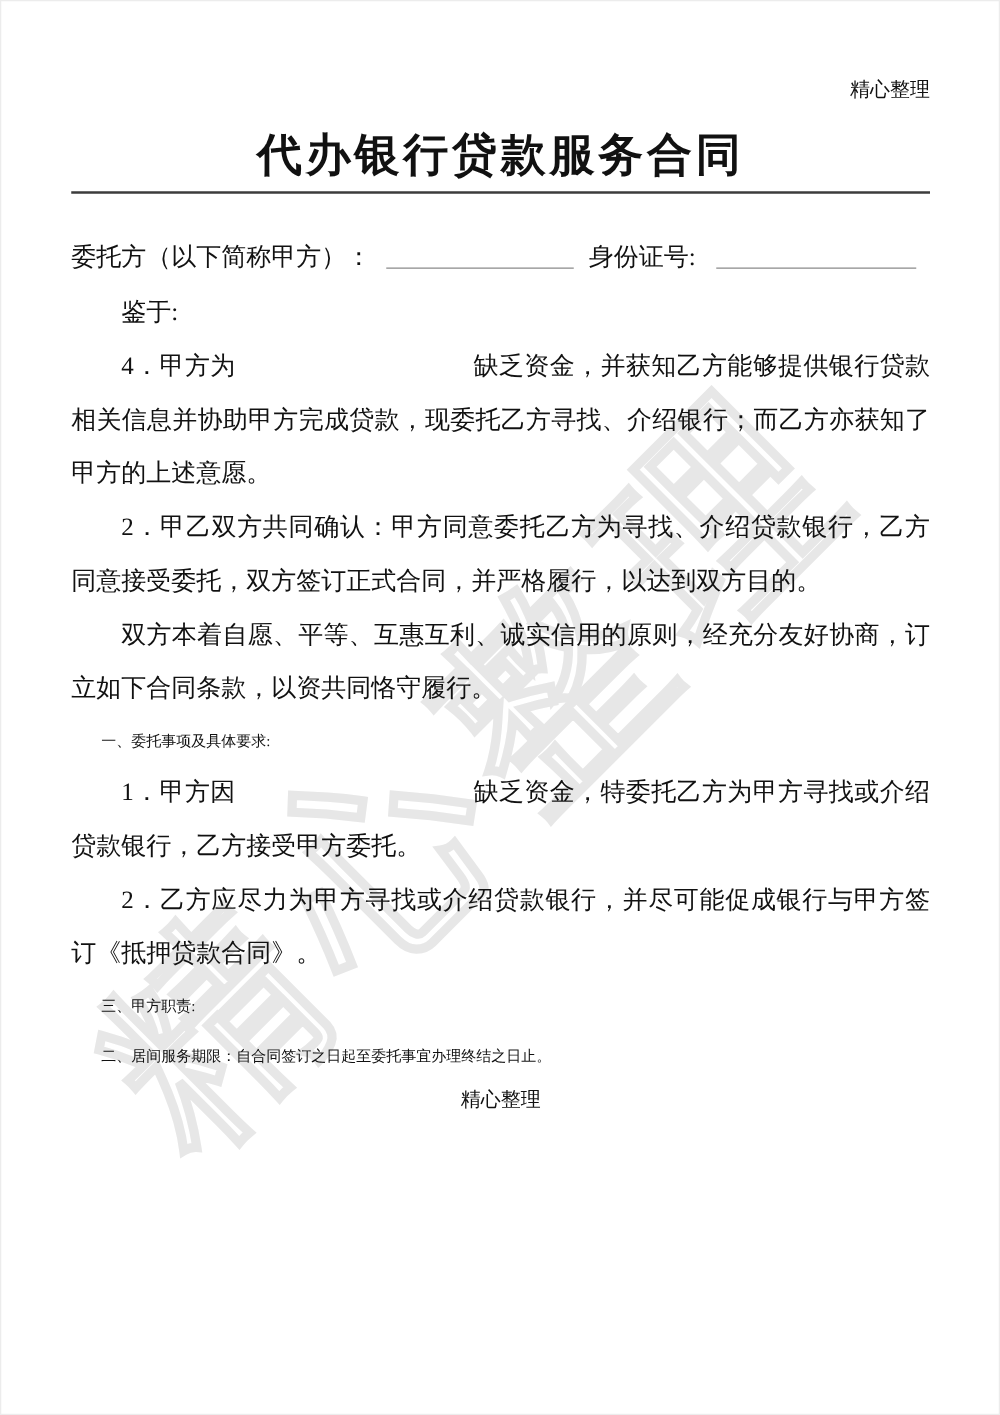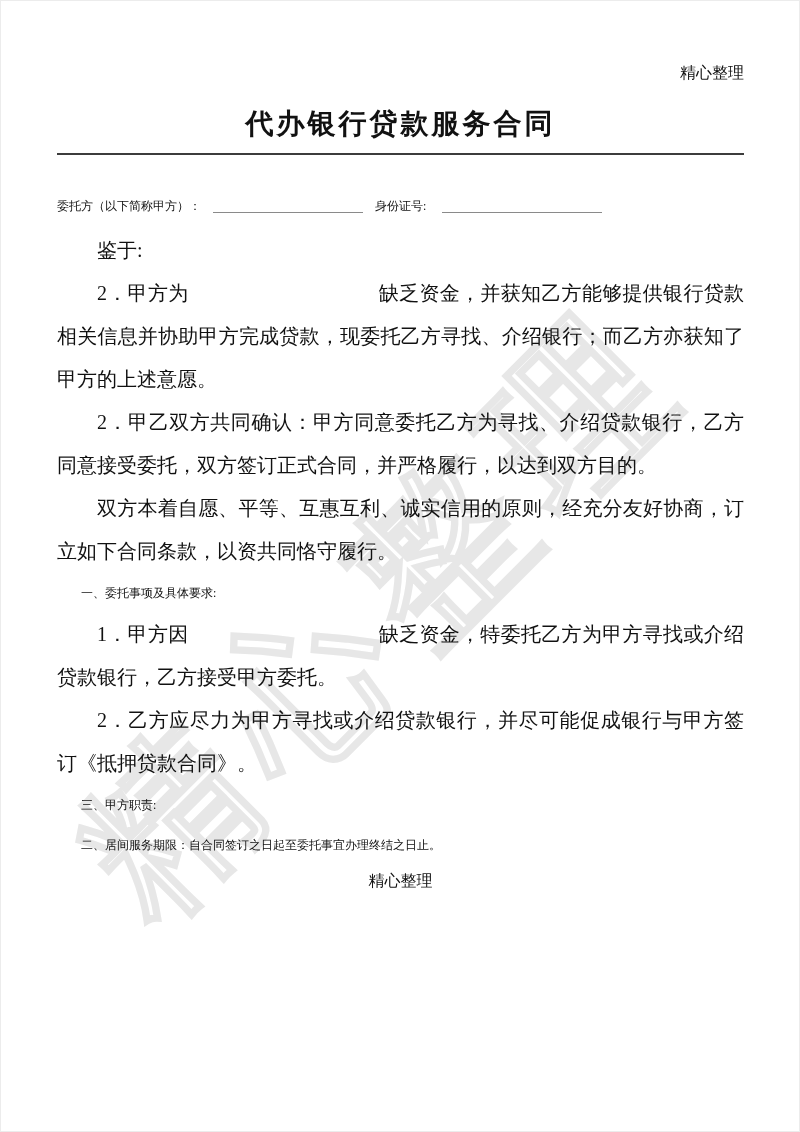--- a/index.html
+++ b/index.html
@@ -35,33 +35,33 @@
     padding: 64px 55px 0 56px;
   }
   .header-note {
     text-align: right;
     font-size: 16px;
     line-height: 16px;
   }
   .title {
     margin: 26px 0 0 0;
     text-align: center;
-    font-size: 28px;
+    font-size: 36px;
     font-weight: bold;
     letter-spacing: 3px;
     line-height: 34px;
   }
   .title-rule {
     margin-top: 12px;
     border-top: 2px solid #3c3c3c;
     height: 0;
   }
   .form-block { margin-top: 28px; }
   .form-row {
-    font-size: 12px;
+    font-size: 20px;
     line-height: 46px;
     white-space: nowrap;
   }
   .fill {
     display: inline-block;
     height: 2px;
     vertical-align: -3px;
   }
   .fill-thin  { border-bottom: 1px solid #8a8a8a; }
   .fill-thick { border-bottom: 2px solid #222222; }
@@ -111,21 +111,21 @@
     <div class="title-rule"></div>
 
     <div class="form-block">
       <div class="form-row">
         <span>委托方（以下简称甲方）：</span><span class="fill fill-thin w150"></span><span class="ml">身份证号:</span><span class="fill fill-thin w160"></span>
       </div>
     </div>
 
     <p class="para">鉴于:</p>
 
-    <p class="para"><span>2．甲方为</span><span class="blank-gap"></span><span>缺乏资金，并获知乙方能够提供银行贷款相关信息并协助甲方完成贷款，现委托乙方寻找、介绍银行；而乙方亦获知了甲方的上述意愿。</span></p>
+    <p class="para"><span>4．甲方为</span><span class="blank-gap"></span><span>缺乏资金，并获知乙方能够提供银行贷款相关信息并协助甲方完成贷款，现委托乙方寻找、介绍银行；而乙方亦获知了甲方的上述意愿。</span></p>
 
     <p class="para">2．甲乙双方共同确认：甲方同意委托乙方为寻找、介绍贷款银行，乙方同意接受委托，双方签订正式合同，并严格履行，以达到双方目的。</p>
 
     <p class="para">双方本着自愿、平等、互惠互利、诚实信用的原则，经充分友好协商，订立如下合同条款，以资共同恪守履行。</p>
 
     <p class="line">一、委托事项及具体要求:</p>
 
     <p class="para"><span>1．甲方因</span><span class="blank-gap"></span><span>缺乏资金，特委托乙方为甲方寻找或介绍贷款银行，乙方接受甲方委托。</span></p>
 
     <p class="para">2．乙方应尽力为甲方寻找或介绍贷款银行，并尽可能促成银行与甲方签订《抵押贷款合同》。</p>

